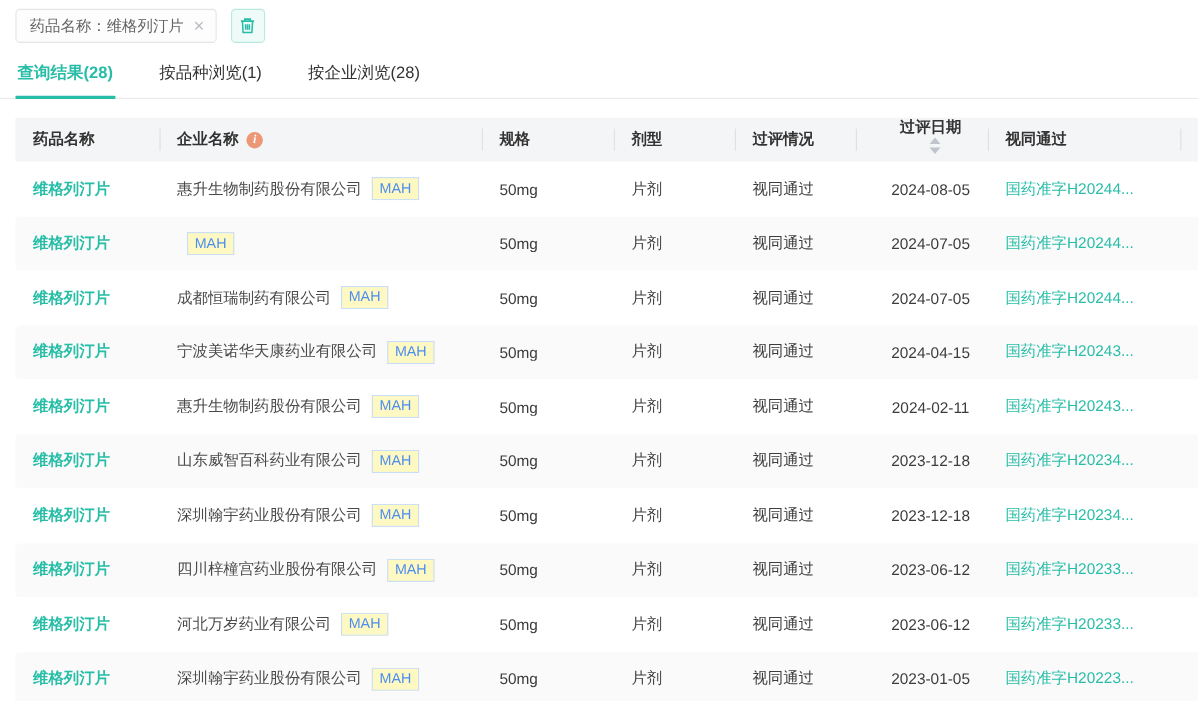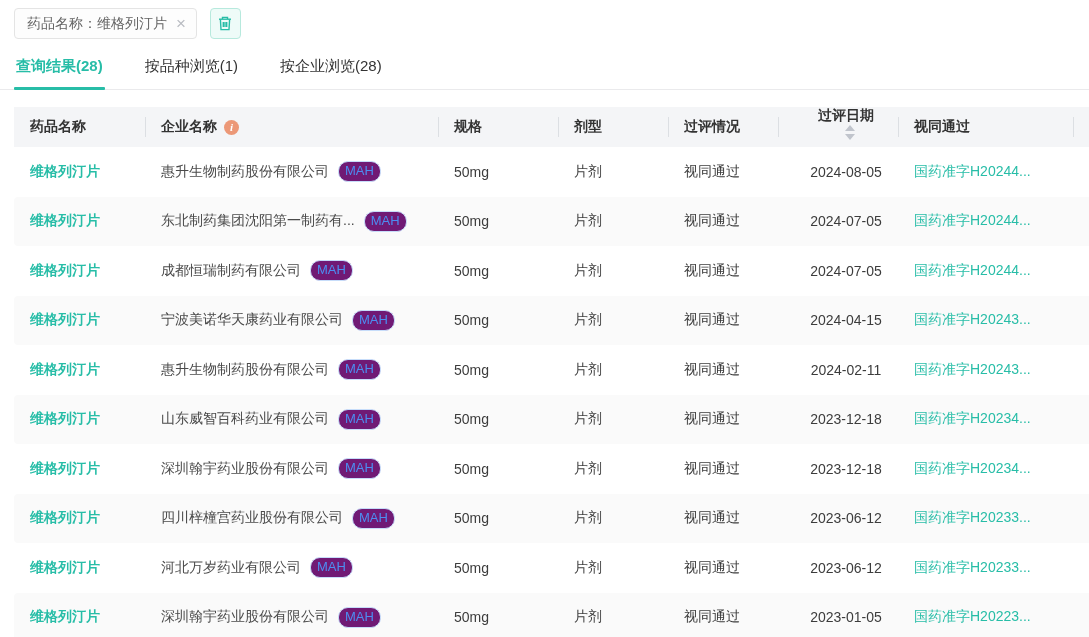--- a/index.html
+++ b/index.html
@@ -39,21 +39,21 @@
 
   .col-1 { width: 131px; } .col-2 { width: 293px; } .col-3 { width: 120px; }
   .col-4 { width: 110px; } .col-5 { width: 110px; } .col-6 { width: 120px; flex-direction: column; }
   .col-7 { width: 175px; } .col-8 { width: 141px; }
 
   .drug-link { color: var(--accent); font-weight: bold; cursor: pointer; }
   .approval-link { color: var(--accent); cursor: pointer; }
   .company-name { color: #4a4a4a; max-width: 210px; overflow: hidden; text-overflow: ellipsis;
     white-space: nowrap; }
   .mah-badge { margin-left: 9px; flex: none; font-size: 13px; color: #4d8df0;
-    border: 1px solid #c7ddfa; background: #701a75; border-radius: 10px; padding: 1px 6px 2px 6px;
+    border: 1px solid #c7ddfa; background: #fef9c3; border-radius: 0; padding: 1px 6px 2px 6px;
     line-height: 16px; }
 
   
   .info-icon { margin-left: 7px; width: 15px; height: 15px; border-radius: 50%;
     background: #ec9877; color: #fff; font-size: 11px; font-style: italic;
     font-family: "Liberation Serif", serif; display: inline-flex; align-items: center;
     justify-content: center; cursor: pointer; font-weight: bold; }
 
   
   .sort { display: inline-flex; flex-direction: column; margin-left: 8px; cursor: pointer; }
@@ -138,21 +138,20 @@
     <div class="td col-7">
           <span class="approval-link">国药准字H20244...</span>
         </div>
     <div class="td col-8"></div>
   </div>
       <div class="tr alt">
     <div class="td col-1">
           <span class="drug-link">维格列汀片</span>
         </div>
     <div class="td col-2">
-      <span class="company-name">东北制药集团沈阳第一制药有...</span>
       <span class="mah-badge">MAH</span>
     </div>
     <div class="td col-3">50mg</div>
     <div class="td col-4">片剂</div>
     <div class="td col-5">视同通过</div>
     <div class="td col-6">2024-07-05</div>
     <div class="td col-7">
           <span class="approval-link">国药准字H20244...</span>
         </div>
     <div class="td col-8"></div>

